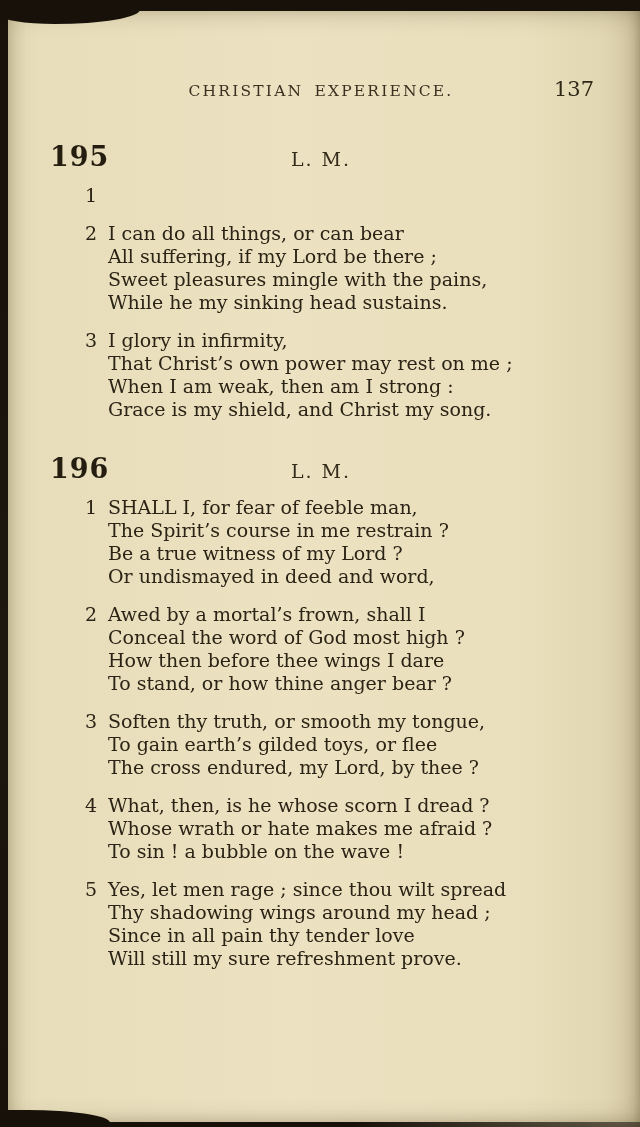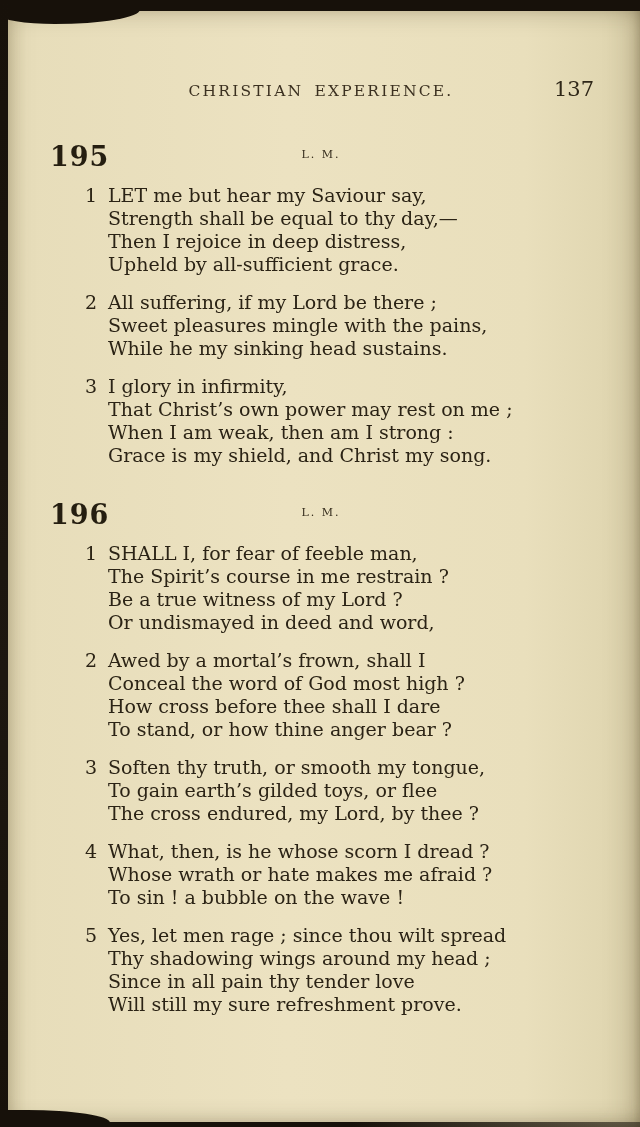--- a/index.html
+++ b/index.html
@@ -86,21 +86,21 @@
     top: 0;
     font-size: 27px;
     font-weight: bold;
     letter-spacing: 1px;
     color: #251e10;
   }
   .hymn-meter {
     display: block;
     text-align: center;
     padding-top: 7px;
-    font-size: 11px;
+    font-size: 19px;
     letter-spacing: 2px;
     color: #342b1b;
   }
   .verse {
     display: flex;
     margin-bottom: 15px;
   }
   .verse-number {
     flex: 0 0 62px;
     text-align: right;
@@ -129,31 +129,26 @@
     </div>
     <div id="hymn-list">
   <section class="hymn">
     <div class="hymn-head">
       <span class="hymn-number">195</span>
       <span class="hymn-meter">L. M.</span>
     </div>
     <div class="verses">
   <div class="verse">
     <span class="verse-number">1</span>
-    <div class="verse-lines">
-                <div class="verse-line">LET me but hear my Saviour say,</div>
-                <div class="verse-line">Strength shall be equal to thy day,—</div>
-                <div class="verse-line">Then I rejoice in deep distress,</div>
-                <div class="verse-line">Upheld by all-sufficient grace.</div>
-              </div>
   </div>
 
   <div class="verse">
     <span class="verse-number">2</span>
     <div class="verse-lines">
+                <div class="verse-line">I can do all things, or can bear</div>
                 <div class="verse-line">All suffering, if my Lord be there ;</div>
                 <div class="verse-line">Sweet pleasures mingle with the pains,</div>
                 <div class="verse-line">While he my sinking head sustains.</div>
               </div>
   </div>
 
   <div class="verse">
     <span class="verse-number">3</span>
     <div class="verse-lines">
                 <div class="verse-line">I glory in infirmity,</div>
@@ -179,21 +174,21 @@
                 <div class="verse-line">Be a true witness of my Lord ?</div>
                 <div class="verse-line">Or undismayed in deed and word,</div>
               </div>
   </div>
 
   <div class="verse">
     <span class="verse-number">2</span>
     <div class="verse-lines">
                 <div class="verse-line">Awed by a mortal’s frown, shall I</div>
                 <div class="verse-line">Conceal the word of God most high ?</div>
-                <div class="verse-line">How cross before thee shall I dare</div>
+                <div class="verse-line">How then before thee wings I dare</div>
                 <div class="verse-line">To stand, or how thine anger bear ?</div>
               </div>
   </div>
 
   <div class="verse">
     <span class="verse-number">3</span>
     <div class="verse-lines">
                 <div class="verse-line">Soften thy truth, or smooth my tongue,</div>
                 <div class="verse-line">To gain earth’s gilded toys, or flee</div>
                 <div class="verse-line">The cross endured, my Lord, by thee ?</div>

